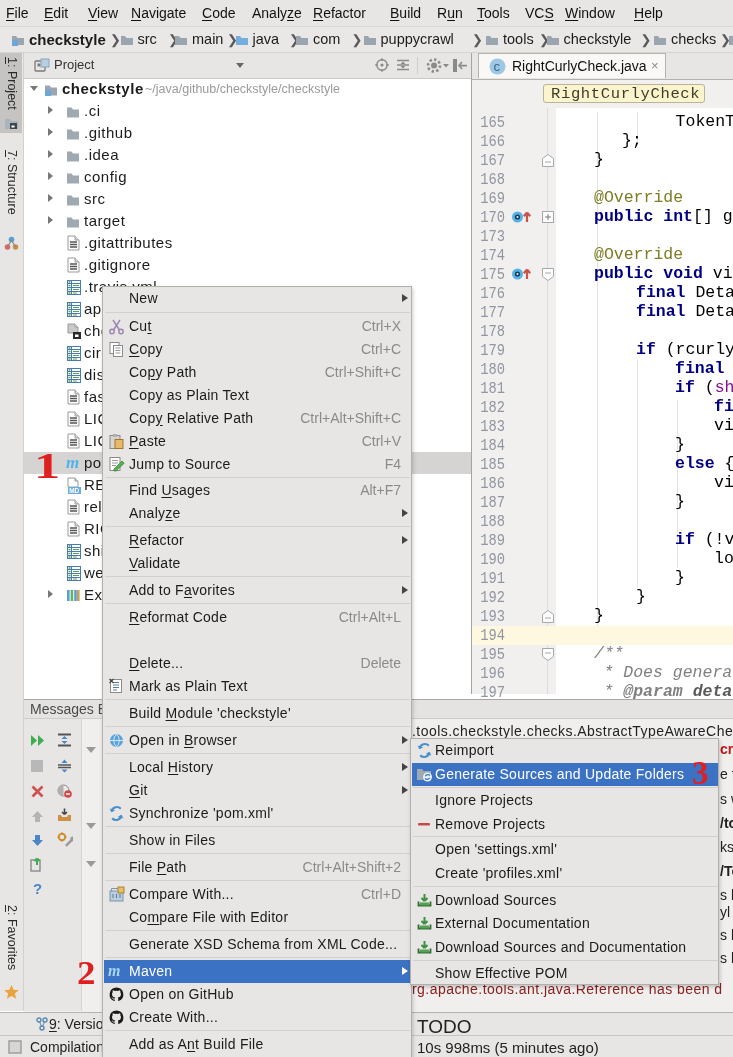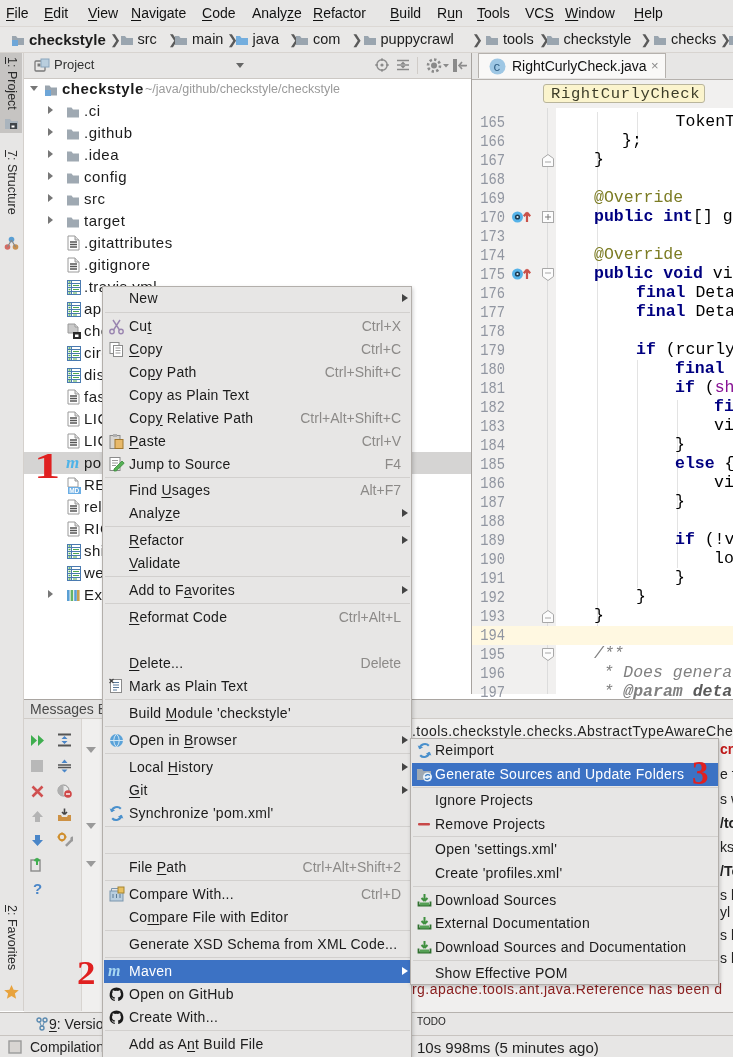--- a/index.html
+++ b/index.html
@@ -557,21 +557,21 @@
 <div class="console" style="left:720px;top:950px">s b</div>
 <div class="console" style="left:412px;top:981px;color:#8b2020;letter-spacing:0.45px">rg.apache.tools.ant.java.Reference has been d</div>
 <div id="twbar">
 <svg class="abs" style="left:36px;top:4px" width="12" height="14">
       <circle cx="3" cy="3" r="2" fill="none" stroke="#5a8ab0" stroke-width="1.4"></circle>
       <circle cx="9" cy="3" r="2" fill="none" stroke="#5a8ab0" stroke-width="1.4"></circle>
       <circle cx="6" cy="11" r="2" fill="none" stroke="#5a8ab0" stroke-width="1.4"></circle>
       <path d="M3.5 4.5 L5.5 9.5 M8.5 4.5 L6.5 9.5" stroke="#5a8ab0"></path>
     </svg>
 <span class="abs" style="left:49px;top:3px;color:#222;font-size:14px"><u>9</u>: Version Control</span>
-<span class="abs" style="left:417px;top:3px;color:#222;font-size:10px">TODO</span>
+<span class="abs" style="left:417px;top:3px;color:#222;font-size:19px">TODO</span>
 </div>
 <div id="statusbar">
 <svg class="abs" style="left:8px;top:4px" width="14" height="14">
       <rect x="1" y="1" width="12" height="12" fill="#d8d5d2" stroke="#9a9a9a" stroke-width="1.4"></rect>
     </svg>
 <span class="abs" style="left:30px;top:3px;color:#222;font-size:14px">Compilation completed successfully</span>
 <span class="abs" style="left:417px;top:3px;color:#222;font-size:15px">10s 998ms (5 minutes ago)</span>
 </div>
 <div id="menu">
 <div class="msep" style="top:24.5px"></div>
@@ -697,20 +697,23 @@
     </div>
 <div class="mrow" style="top:514.5px">
       <svg class="micon" viewBox="0 0 17 17">
         <path d="M12.8 3.8 A5.3 5.3 0 0 0 3.6 6.5" stroke="#4a90cc" stroke-width="2.1" fill="none"></path>
         <path d="M1.6 3.4 L3.5 7.2 L7.2 5.3 z" fill="#4a90cc"></path>
         <path d="M4.2 13.2 A5.3 5.3 0 0 0 13.4 10.5" stroke="#4a90cc" stroke-width="2.1" fill="none"></path>
         <path d="M15.4 13.6 L13.5 9.8 L9.8 11.7 z" fill="#4a90cc"></path>
       </svg>
       <span class="mt">Synchronize 'pom.xml'</span>
     </div>
+<div class="mrow" style="top:541.5px">
+      <span class="mt">Show in Files</span>
+    </div>
 <div class="mrow" style="top:568.5px">
       <span class="mt">File <u>P</u>ath</span>
       <span class="ms">Ctrl+Alt+Shift+2</span>
     </div>
 <div class="mrow" style="top:595.5px">
       <svg class="micon" viewBox="0 0 17 17">
         <rect x="2" y="5" width="13" height="10" fill="#b9cede" stroke="#7a95ad"></rect>
         <path d="M3.5 5 V2.5 h10 V5" fill="none" stroke="#7a95ad"></path>
         <path d="M5 8 v4 M8.5 8 v4 M12 8 v4" stroke="#5a7a96"></path>
         <rect x="10" y="1" width="6" height="6" fill="#e8c060" stroke="#a58430"></rect>

